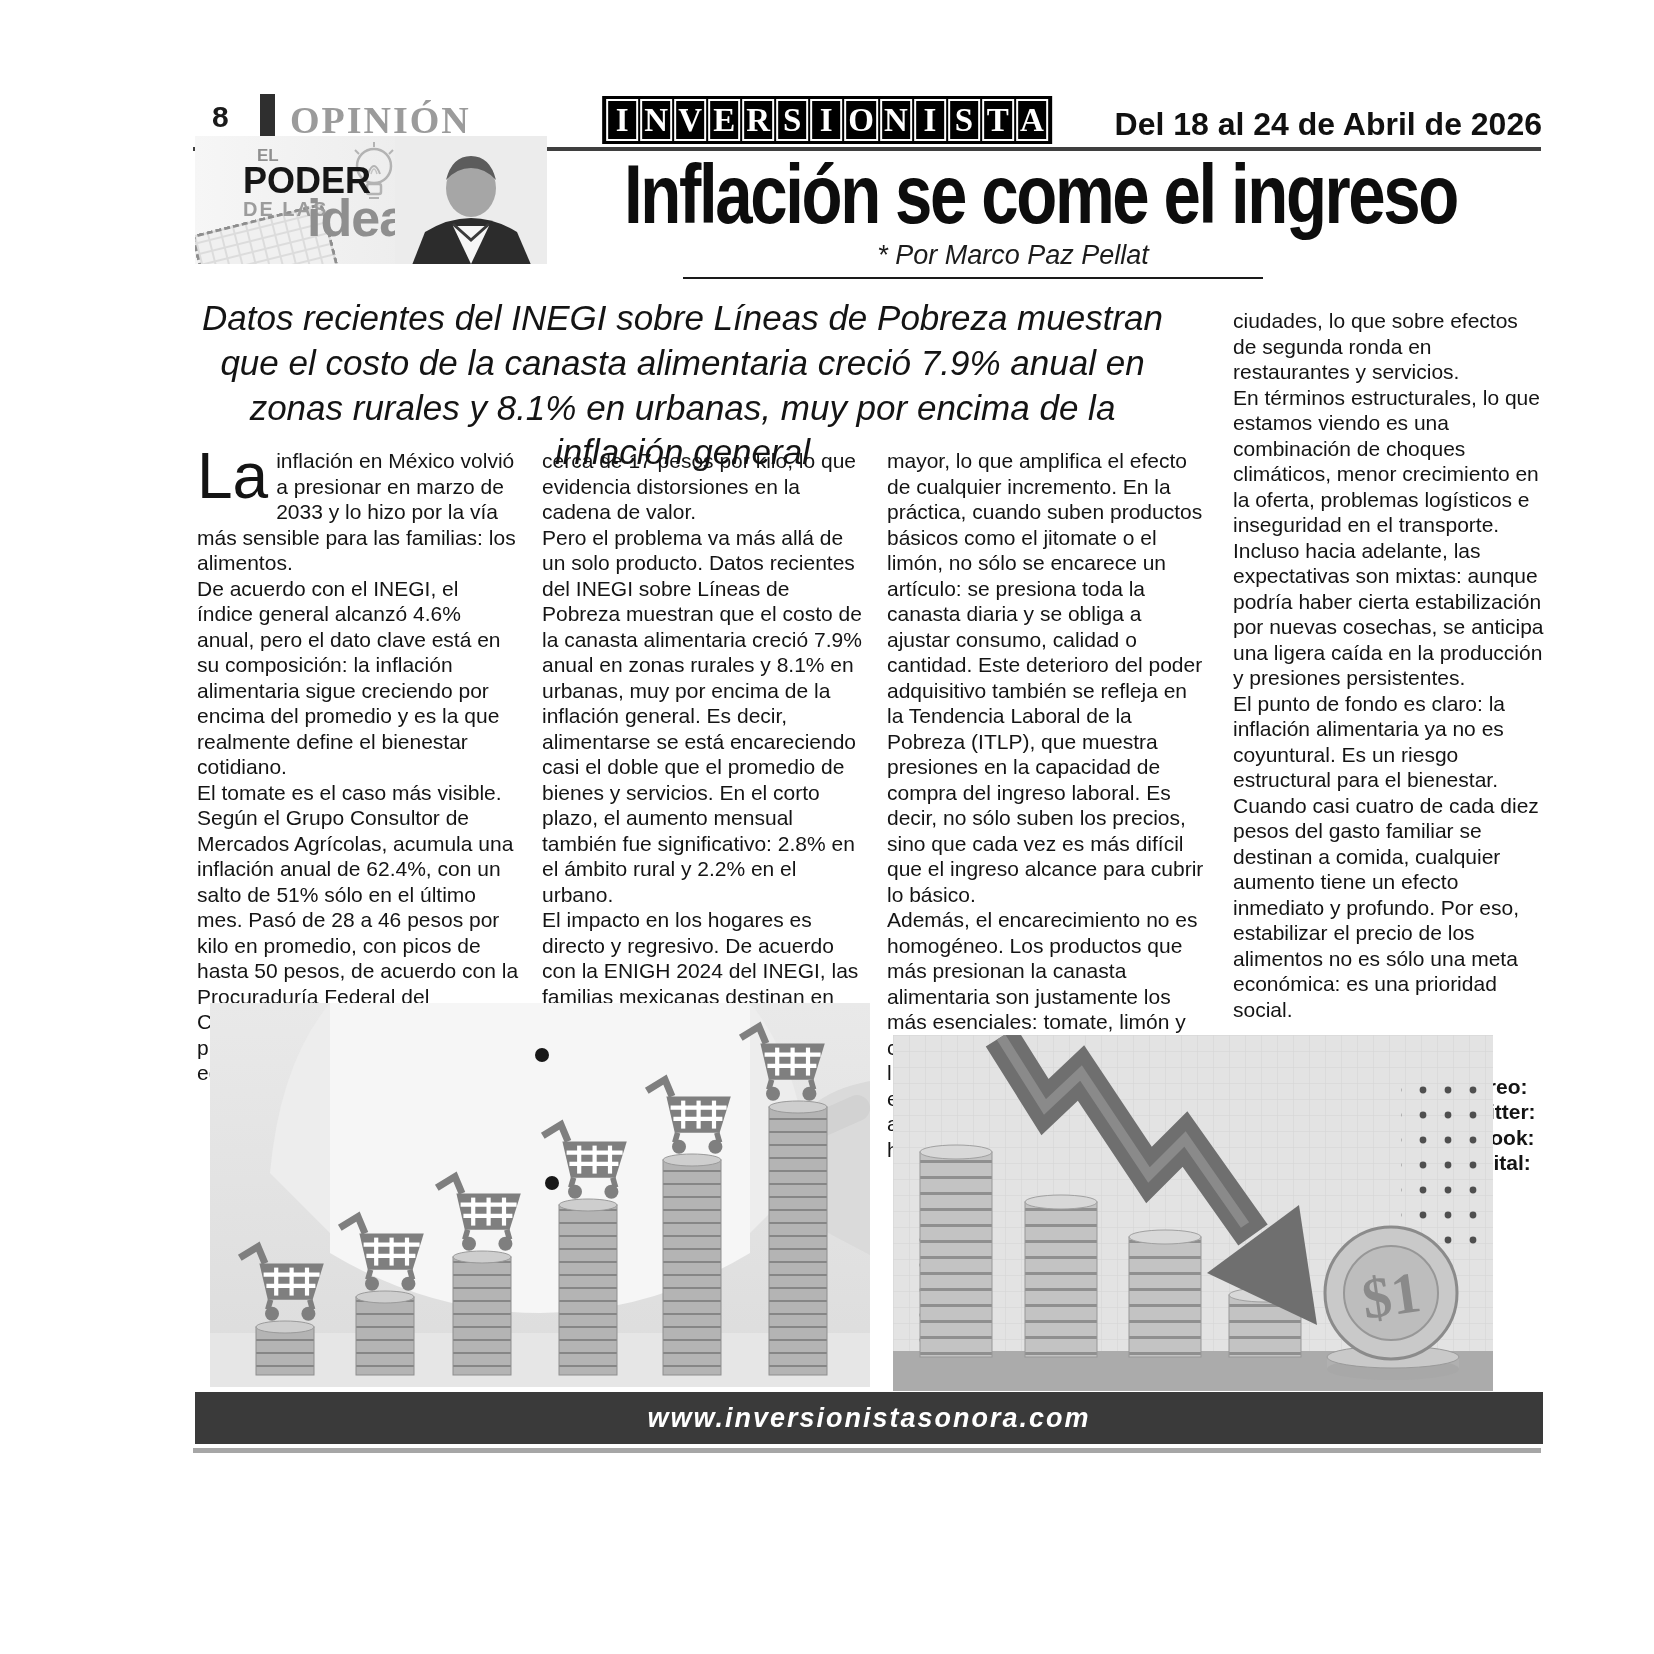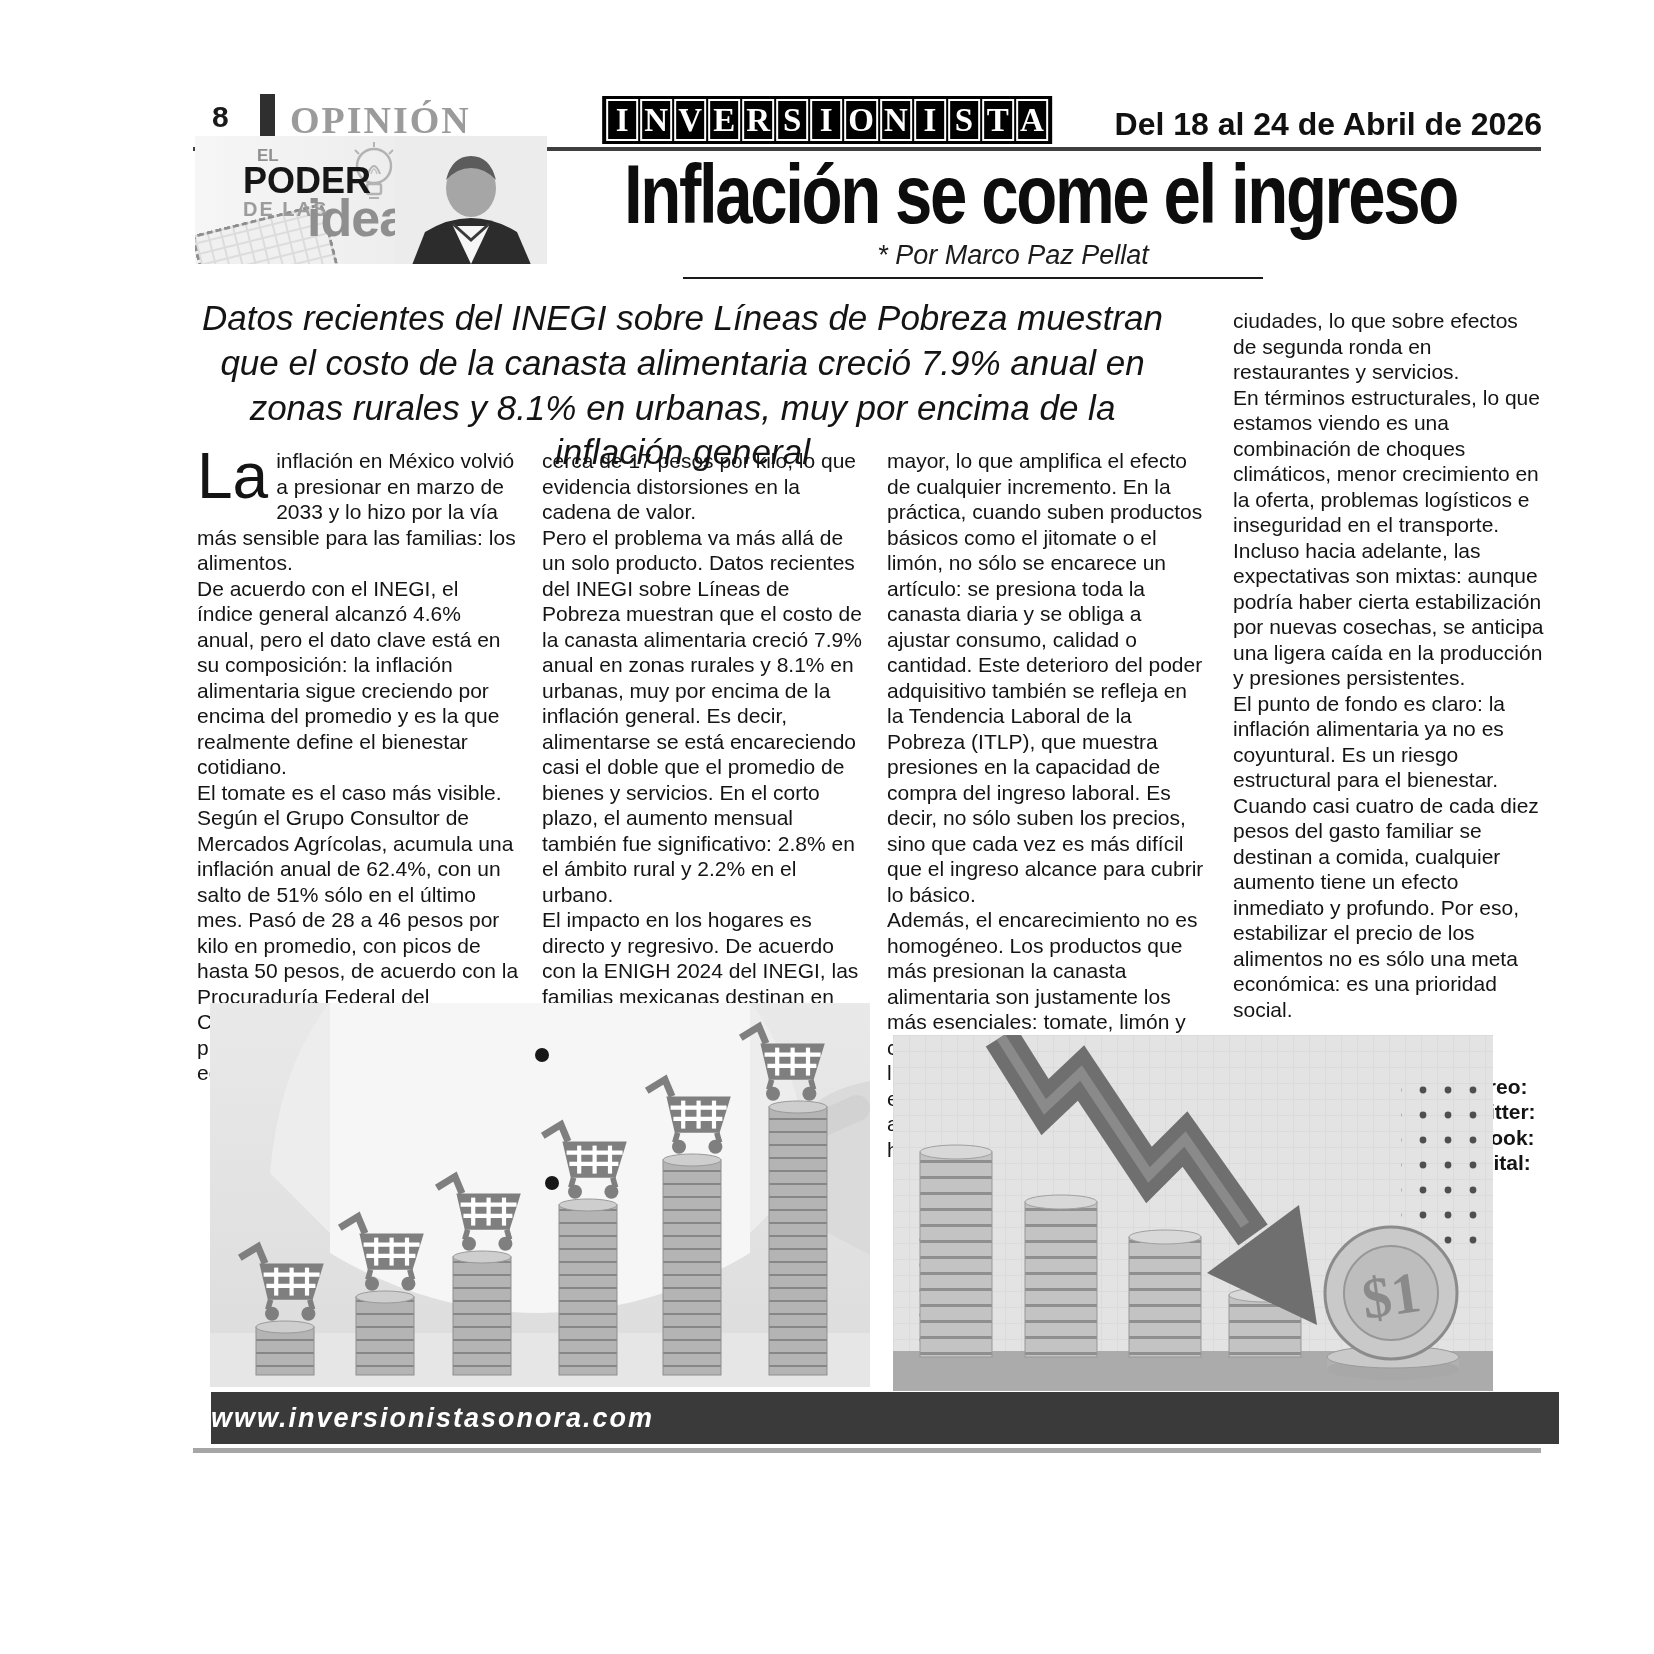--- a/index.html
+++ b/index.html
@@ -52,22 +52,22 @@
   .col-4{left:1233px;top:308px;width:312px;}
   .dropcap{float:left;font-size:64px;line-height:52px;margin:2px 8px 0 0;color:#141414;}
   .contact{margin-top:26px;font-weight:bold;text-align:center;line-height:1.22;}
 
   
   .photo-left{left:210px;top:1003px;width:660px;height:384px;}
   .photo-right{left:893px;top:1035px;width:600px;height:356px;}
   .photo-left svg,.photo-right svg{display:block;width:100%;height:100%;}
 
   
-  .footer-bar{left:211px;top:1392px;width:1348px;height:52px;background:#3a3a3a;
-              display:flex;align-items:center;}
+  .footer-bar{left:195px;top:1392px;width:1348px;height:52px;background:#3a3a3a;
+              display:flex;align-items:center;justify-content:center;}
   .footer-url{color:#fff;font-style:italic;font-weight:bold;font-size:27px;letter-spacing:2px;}
   .footer-underline{left:193px;top:1448px;width:1348px;height:5px;background:#a6a6a6;}
 </style>
 </head>
 <body>
 
 <div class="page">
 
   <div class="abs page-number">8</div>
   <div class="abs section-bar"></div>

